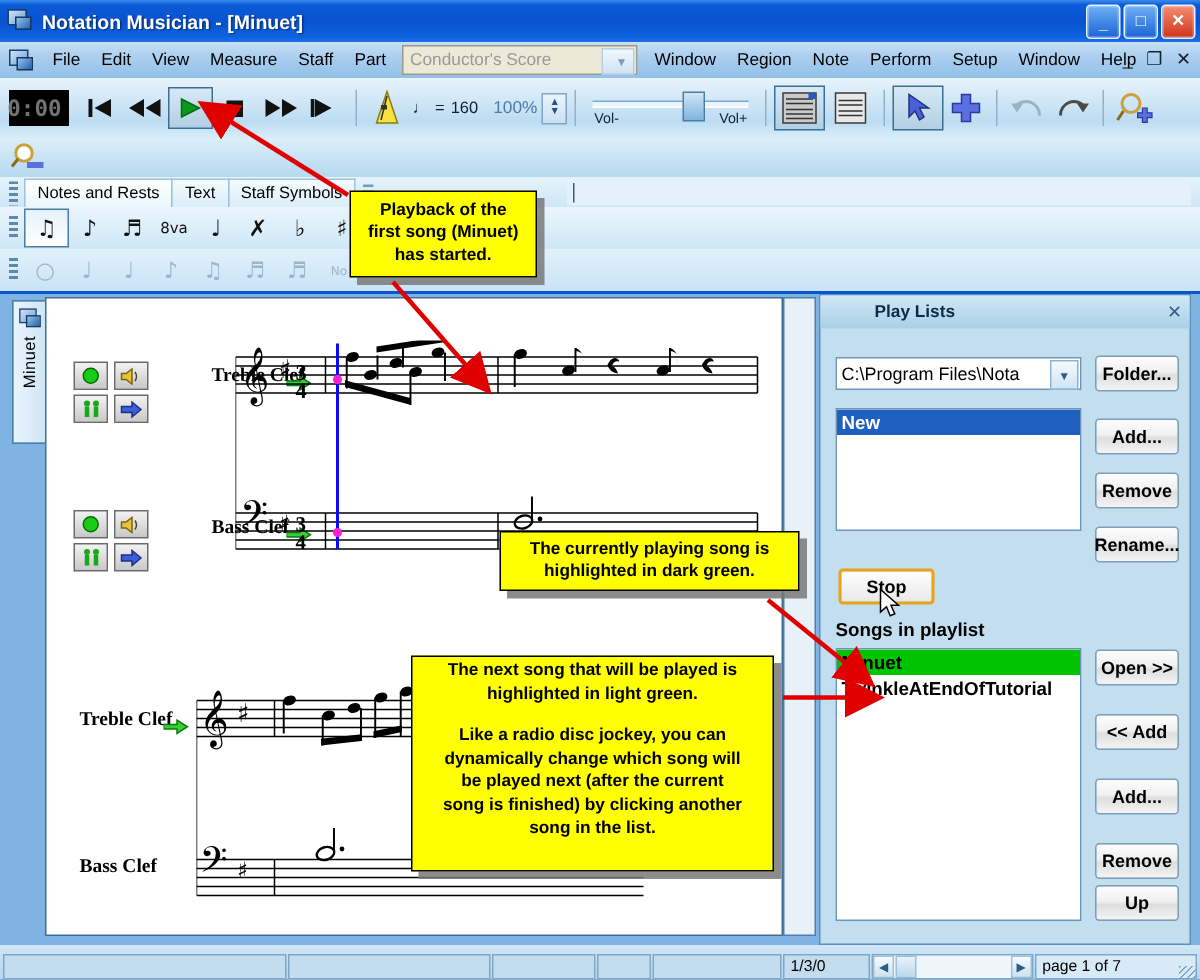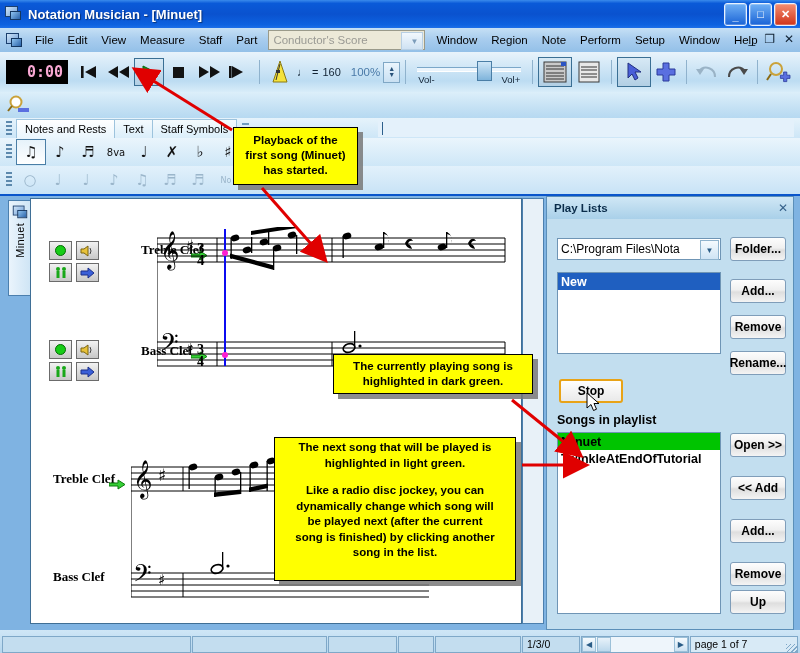--- a/index.html
+++ b/index.html
@@ -66,22 +66,22 @@
   }
   .mdi-btns{position:absolute;right:6px;top:4px;display:flex;gap:9px;color:#123;font-size:12px;}
 
   
   .toolbar{
     position:absolute;left:0;top:52px;width:800px;height:40px;
     background:linear-gradient(180deg,#e8f3fb 0%,#cfe6f6 40%,#bcdcf2 72%,#d8edf9 100%);
     display:flex;align-items:center;
   }
   .timer{
-    width:62px;height:24px;background:#000;margin-left:6px;margin-right:6px;
-    color:#f9a8d4;font-family:"DejaVu Sans Mono",monospace;font-weight:bold;font-size:15px;
+    width:40px;height:24px;background:#000;margin-left:6px;margin-right:6px;
+    color:#737373;font-family:"DejaVu Sans Mono",monospace;font-weight:bold;font-size:15px;
     display:flex;align-items:center;justify-content:flex-end;padding-right:5px;box-sizing:border-box;
   }
   .tbtn{
     width:30px;height:28px;display:flex;align-items:center;justify-content:center;
     position:relative;box-sizing:border-box;
   }
   .tbtn.pressed{border:1px solid #3a6f94;background:linear-gradient(180deg,#d7e9f5,#b2cfe4);}
   .sep{width:1px;height:24px;background:#8fb2cd;margin:0 5px;}
   .tempo{font-size:11px;color:#123;margin:0 2px;white-space:nowrap;}
   .zoomval{font-size:11.5px;color:#4a7aa8;margin-left:8px;}
@@ -180,21 +180,21 @@
   
   .playlists{
     position:absolute;left:546px;top:196px;width:248px;height:434px;
     background:#c2deef;border:1px solid #5b8fb9;box-sizing:border-box;
   }
   .pl-head{
     height:22px;display:flex;align-items:center;justify-content:space-between;
     background:linear-gradient(180deg,#d0e7f5,#a9d0e9);
     padding:0 5px 0 7px;box-sizing:border-box;
   }
-  .pl-head .ttl{font-weight:bold;font-size:11.5px;color:#0a2c4a;}
+  .pl-head .ttl{font-weight:bold;font-size:11.5px;color:#0a2c4a;margin-left:29px;}
   .pl-head .x{color:#36618a;font-size:12px;}
   .fld-combo{
     position:absolute;left:10px;top:41px;width:164px;height:22px;
     background:#fff;border:1px solid #6f95b5;box-sizing:border-box;
     display:flex;align-items:center;font-size:12px;color:#000;padding-left:3px;text-align:center;
   }
   .fld-combo .arrow{
     position:absolute;right:1px;top:1px;width:17px;height:18px;
     background:linear-gradient(180deg,#f4fafe,#cfe4f4);border:1px solid #8fb3cd;
     display:flex;align-items:center;justify-content:center;font-size:8px;color:#2b5d87;

